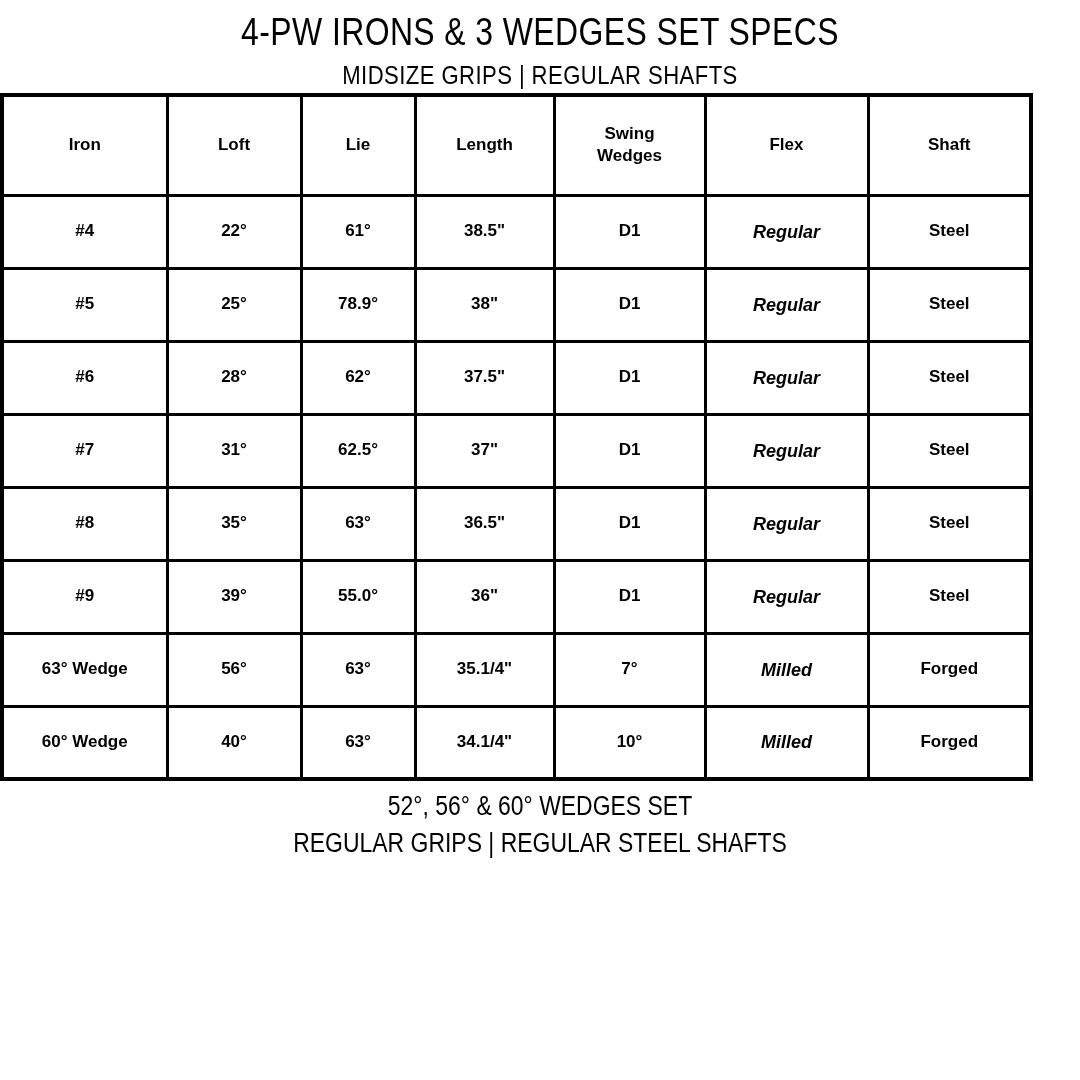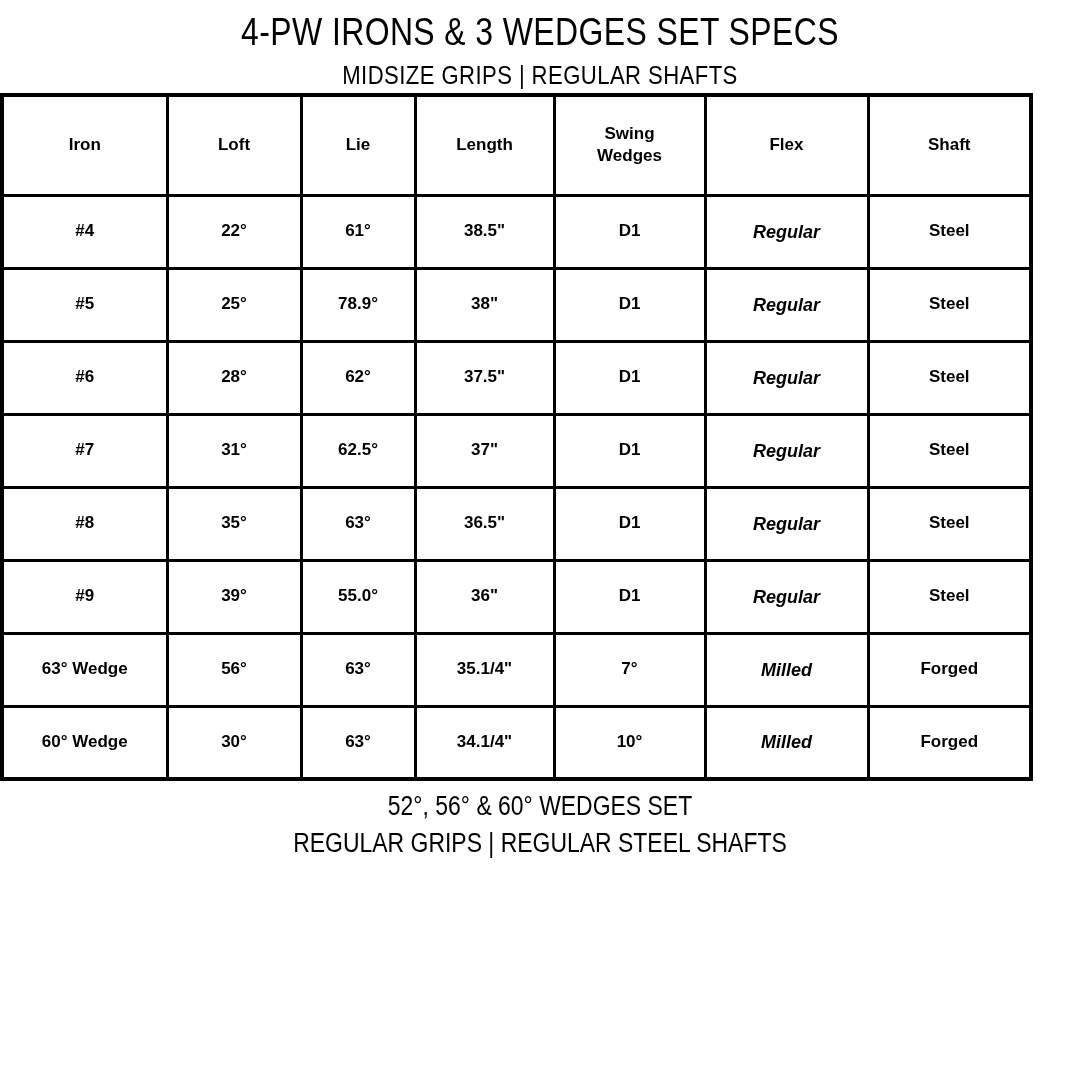--- a/index.html
+++ b/index.html
@@ -173,21 +173,21 @@
             <td class="cell data-cell">63° Wedge</td>
             <td class="cell data-cell">56°</td>
             <td class="cell data-cell">63°</td>
             <td class="cell data-cell">35.1/4"</td>
             <td class="cell data-cell">7°</td>
             <td class="cell data-cell small">Milled</td>
             <td class="cell data-cell">Forged</td>
           </tr>
           <tr>
             <td class="cell data-cell">60° Wedge</td>
-            <td class="cell data-cell">30°</td>
+            <td class="cell data-cell">40°</td>
             <td class="cell data-cell">63°</td>
             <td class="cell data-cell">34.1/4"</td>
             <td class="cell data-cell">10°</td>
             <td class="cell data-cell small">Milled</td>
             <td class="cell data-cell">Forged</td>
           </tr>
         </tbody>
     </table>
   </div>
 

